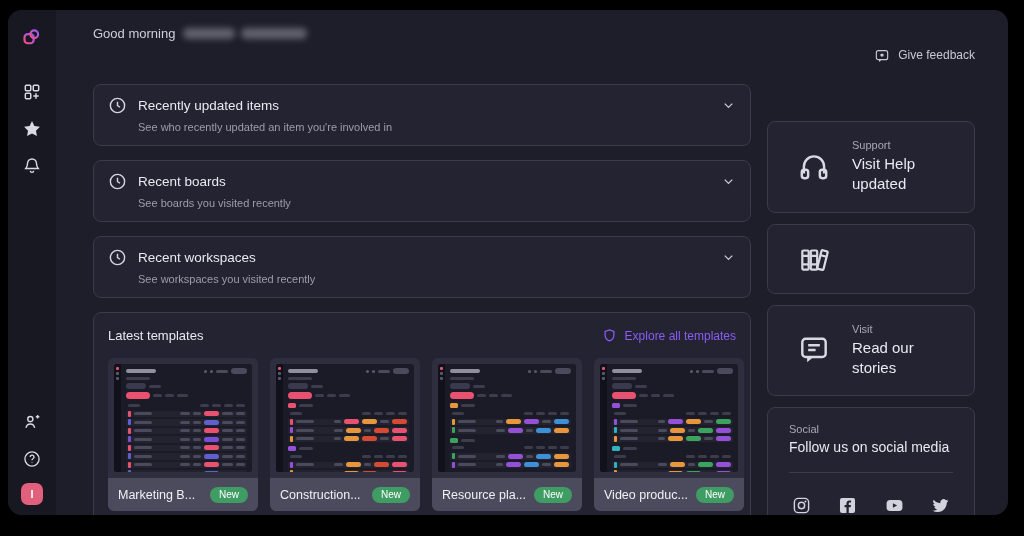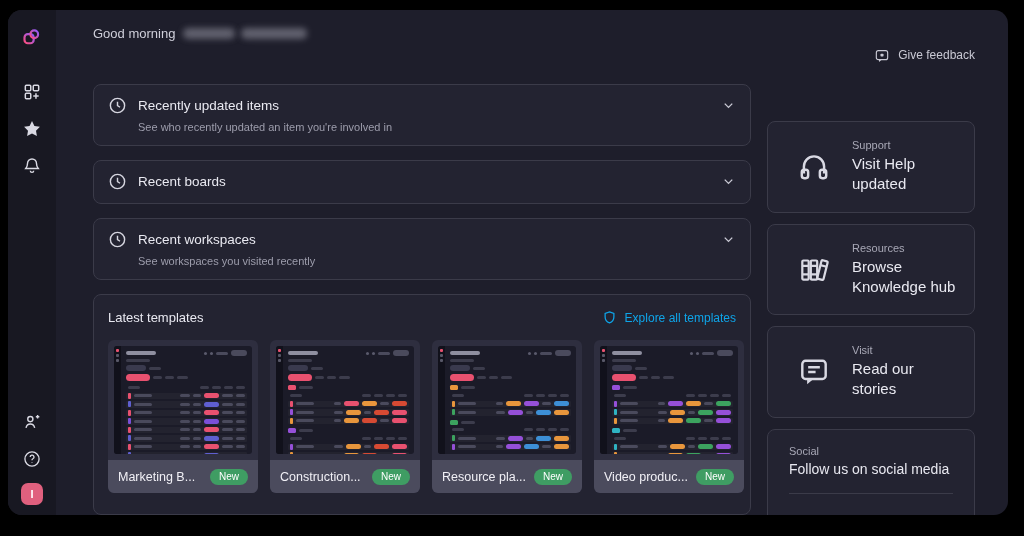--- a/index.html
+++ b/index.html
@@ -36,21 +36,21 @@
   .ov-top{display:flex;align-items:center;gap:11px;}
   .ov-top svg.clock{width:19px;height:19px;color:#d6d6e0;flex:0 0 19px;}
   .ov-title{font-size:13.5px;color:#e9e9f1;flex:1;}
   .ov-top svg.chev{width:15px;height:15px;color:#c9c9d4;}
   .ov-sub{font-size:11px;color:#9d9dac;margin:6px 0 0 30px;}
   
   .tpl-panel{background:var(--card_bg,#232331);border:1px solid var(--card_border,#3b3b49);
     border-radius:8px;padding:15px 14px;height:320px;}
   .tpl-head{display:flex;justify-content:space-between;align-items:center;}
   .tpl-title{font-size:13px;color:#e9e9f1;}
-  .explore-btn{display:flex;align-items:center;gap:8px;font-size:12px;color:#0ea5e9;cursor:pointer;}
+  .explore-btn{display:flex;align-items:center;gap:8px;font-size:12px;color:#8b5cf6;cursor:pointer;}
   .explore-btn svg{width:15px;height:15px;}
   .tpl-row{display:flex;gap:12px;margin-top:15px;}
   .tpl-card{width:150px;flex:0 0 150px;border-radius:6px;overflow:hidden;background:#2e2e3f;cursor:pointer;}
   .mini-frame{padding:6px 6px 0;}
   .mini-window{height:104px;background:#1b1b28;border-radius:3px;position:relative;overflow:hidden;padding:4px 5px 0 12px;}
   .mini-rail{position:absolute;left:0;top:0;bottom:0;width:7px;background:#11111b;display:flex;flex-direction:column;align-items:center;padding-top:3px;gap:2px;}
   .mini-rail i{width:3px;height:3px;border-radius:1px;background:#585868;display:block;}
   .mini-rail i.pk{background:var(--accent_pink,#e8516f);}
   .mini-window i{display:inline-block;}
   .mr,.mw-top,.mw-sub,.mw-tabs,.mw-tool{display:flex;align-items:center;gap:3px;margin-bottom:3px;}
@@ -185,20 +185,21 @@
           <div class="ov-top">
             <svg class="clock" viewBox="0 0 24 24" fill="none" stroke="currentColor" stroke-width="1.8">
               <circle cx="12" cy="12" r="9"></circle>
                 <path d="M12 7.2v5l3.2 2"></path>
             </svg>
             <span class="ov-title">Recent boards</span>
             <svg class="chev" viewBox="0 0 24 24" fill="none" stroke="currentColor" stroke-width="2.2">
               <path d="M6 9l6 6 6-6"></path>
             </svg>
           </div>
+          <div class="ov-sub">See boards you visited recently</div>
         </div>
 
         <div class="ov-card">
           <div class="ov-top">
             <svg class="clock" viewBox="0 0 24 24" fill="none" stroke="currentColor" stroke-width="1.8">
               <circle cx="12" cy="12" r="9"></circle>
                 <path d="M12 7.2v5l3.2 2"></path>
             </svg>
             <span class="ov-title">Recent workspaces</span>
             <svg class="chev" viewBox="0 0 24 24" fill="none" stroke="currentColor" stroke-width="2.2">
@@ -690,24 +691,20 @@
           <svg viewBox="0 0 32 32" fill="none" stroke="currentColor" stroke-width="2.1">
             <rect x="5" y="8" width="6" height="18" rx="1"></rect>
             <path d="M5 13h6M5 21h6"></path>
             <rect x="13" y="8" width="6" height="18" rx="1"></rect>
             <path d="M13 13h6M13 21h6"></path>
             <g transform="rotate(14 24 17)">
                 <rect x="21" y="8" width="6" height="18" rx="1"></rect>
                 <path d="M21 13h6"></path>
               </g>
           </svg>
-          <div>
-            <div class="info-label">Resources</div>
-            <div class="info-title">Browse Knowledge hub</div>
-          </div>
         </div>
 
         <div class="info-card">
           <svg viewBox="0 0 32 32" fill="none" stroke="currentColor" stroke-width="2.3">
             <rect x="5" y="5.5" width="22" height="17" rx="3"></rect>
             <path d="M9.5 22.5v5l6-5" fill="currentColor" stroke="none"></path>
             <path d="M10.5 11.5h11M10.5 16h7"></path>
           </svg>
           <div>
             <div class="info-label">Visit</div>

